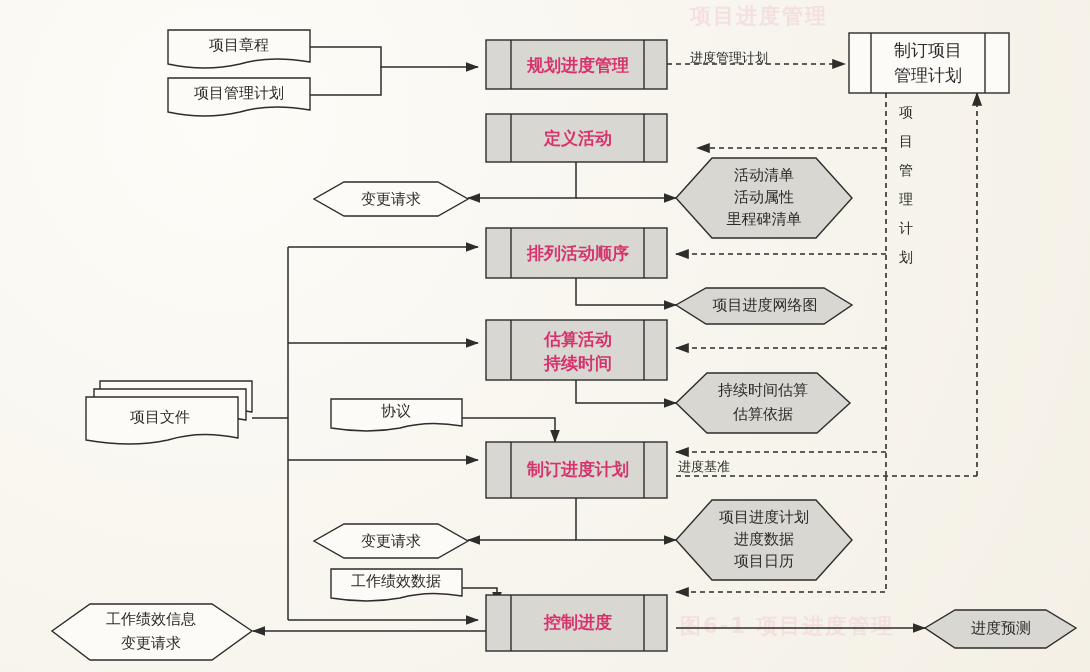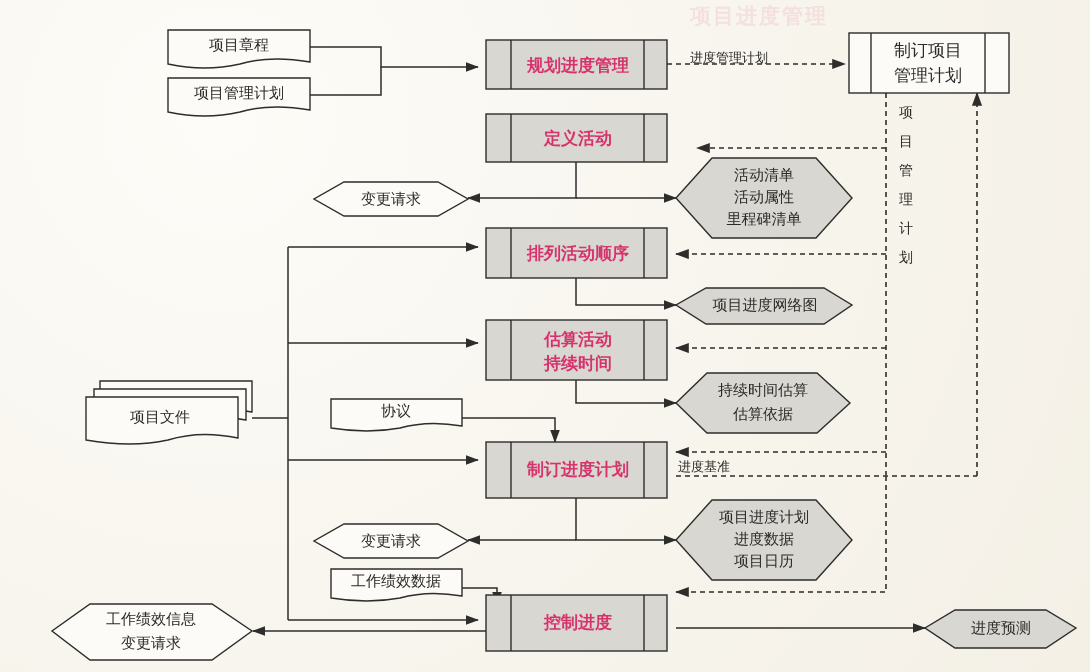--- a/index.html
+++ b/index.html
@@ -76,20 +76,21 @@
   .fill-white{ fill:#fcfbf7; }
   .ln{ stroke:#2d2d2b; stroke-width:1.5; fill:none; }
   .ln-dash{ stroke:#2d2d2b; stroke-width:1.6; fill:none; stroke-dasharray:5 4; }
 </style>
 </head>
 <body>
 
 <div id="page">
 
   <div class="ghost ghost-top">项目进度管理</div>
+  <div class="ghost ghost-bot">图6-1 项目进度管理</div>
   <div class="ghost ghost-l1"></div>
   <div class="ghost ghost-l2"></div>
   <div class="ghost ghost-l3"></div>
 
   <svg class="board" width="1090" height="672" viewBox="0 0 1090 672">
     <defs>
       <marker id="arw" markerWidth="9" markerHeight="9" refX="8" refY="3.2" orient="auto">
         <path d="M0,0 L8.6,3.2 L0,6.4 z" fill="#2d2d2b"></path>
       </marker>
       <marker id="arwd" markerWidth="9" markerHeight="9" refX="8" refY="3.2" orient="auto">

